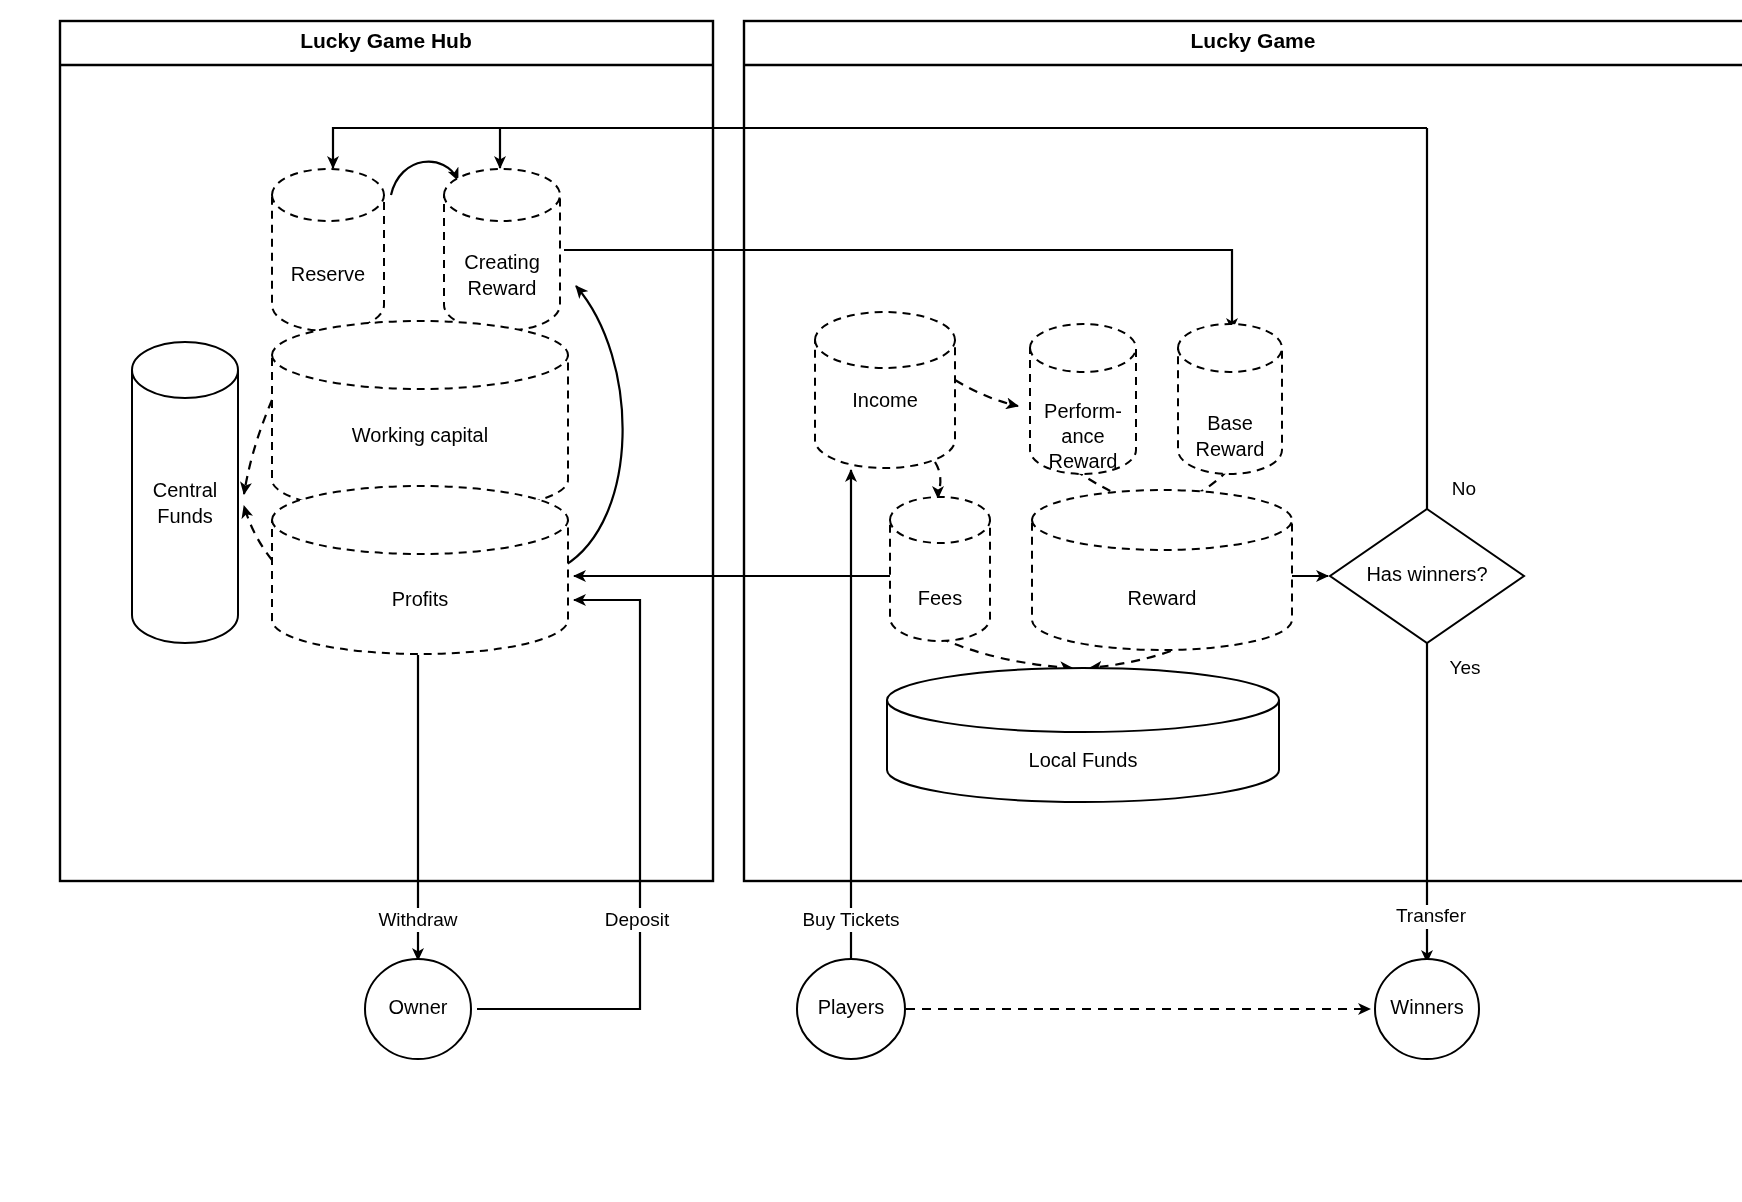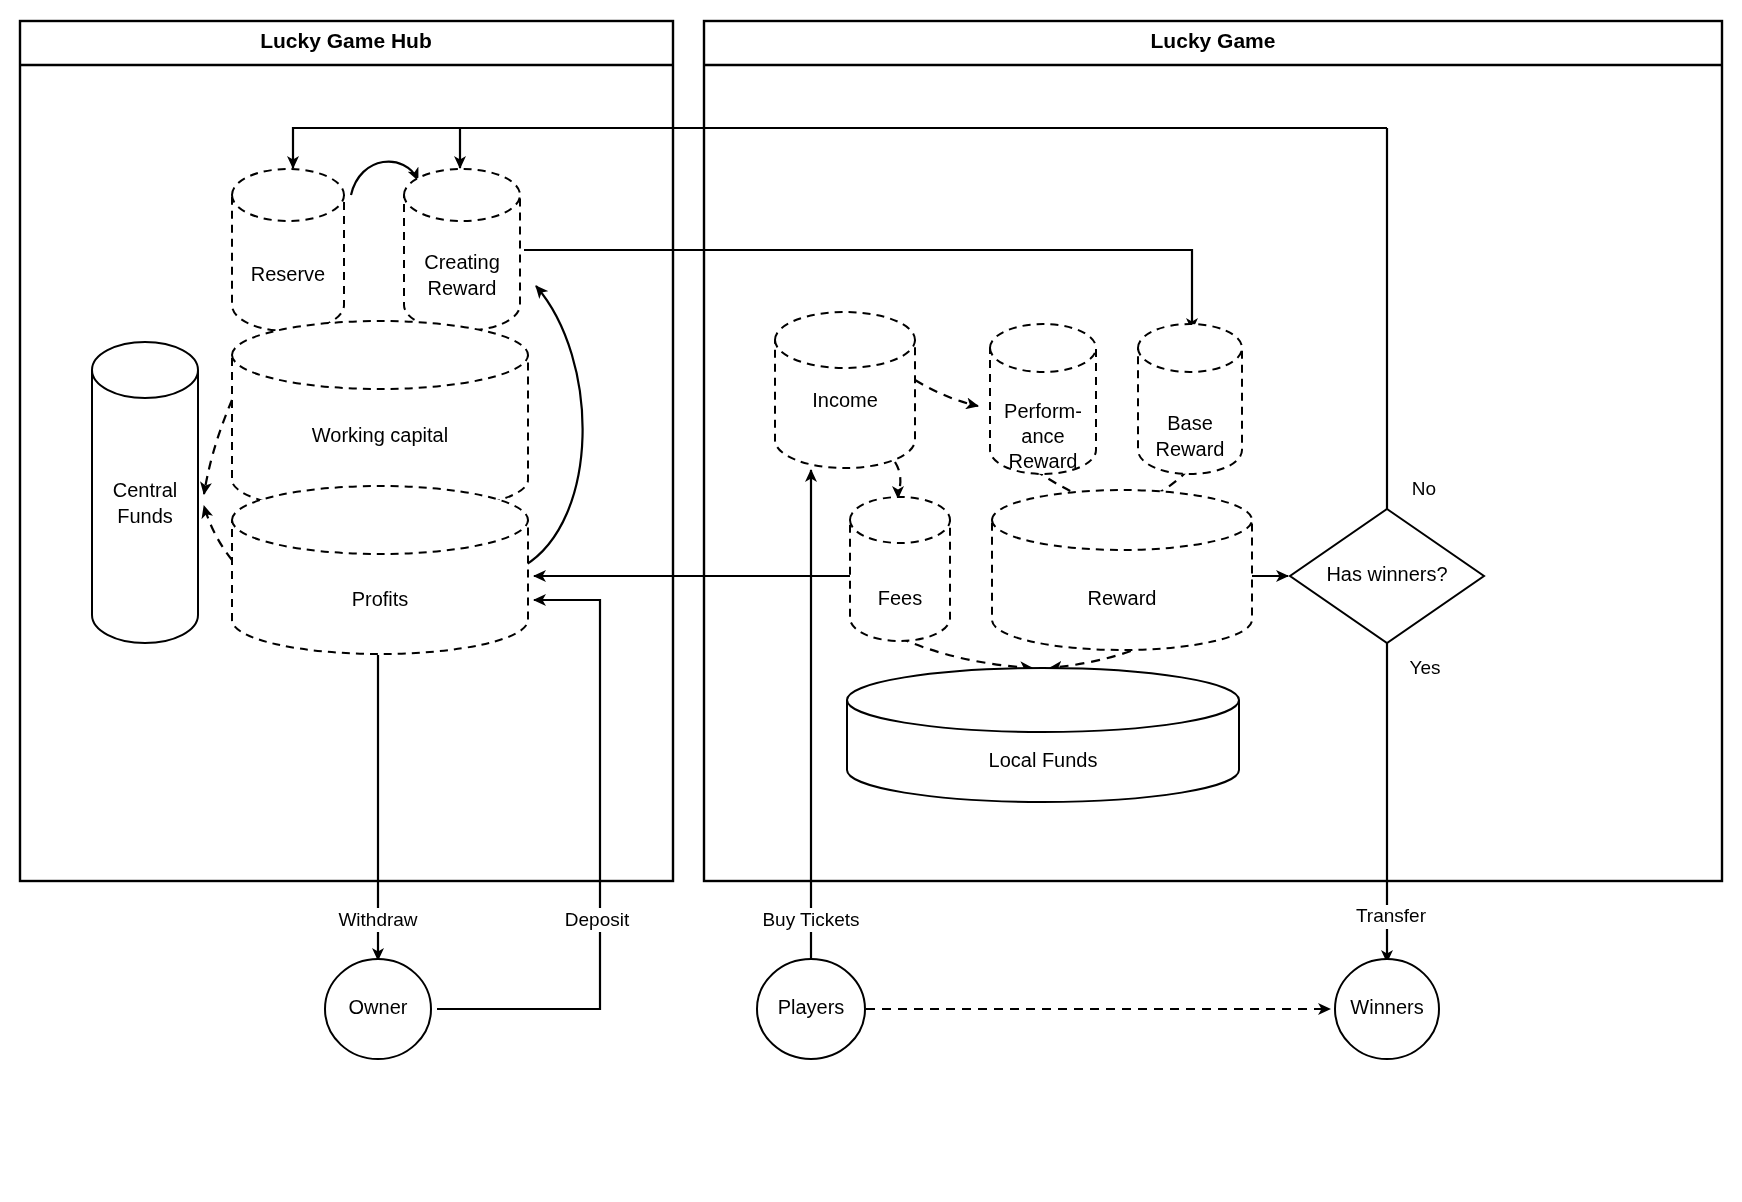--- a/index.html
+++ b/index.html
@@ -10,20 +10,21 @@
   body {
     width: 1742px;
     height: 1202px;
     font-family: "Liberation Sans", sans-serif;
     overflow: hidden;
   }
   #diagram-root {
     position: relative;
     width: 1468px;
     height: 1202px;
+    padding-left: 40px;
   }
   svg.diagram {
     display: block;
     width: 1742px;
     height: 1202px;
   }
   .shape-stroke {
     fill: none;
     stroke: #000000;
     stroke-width: 2;

